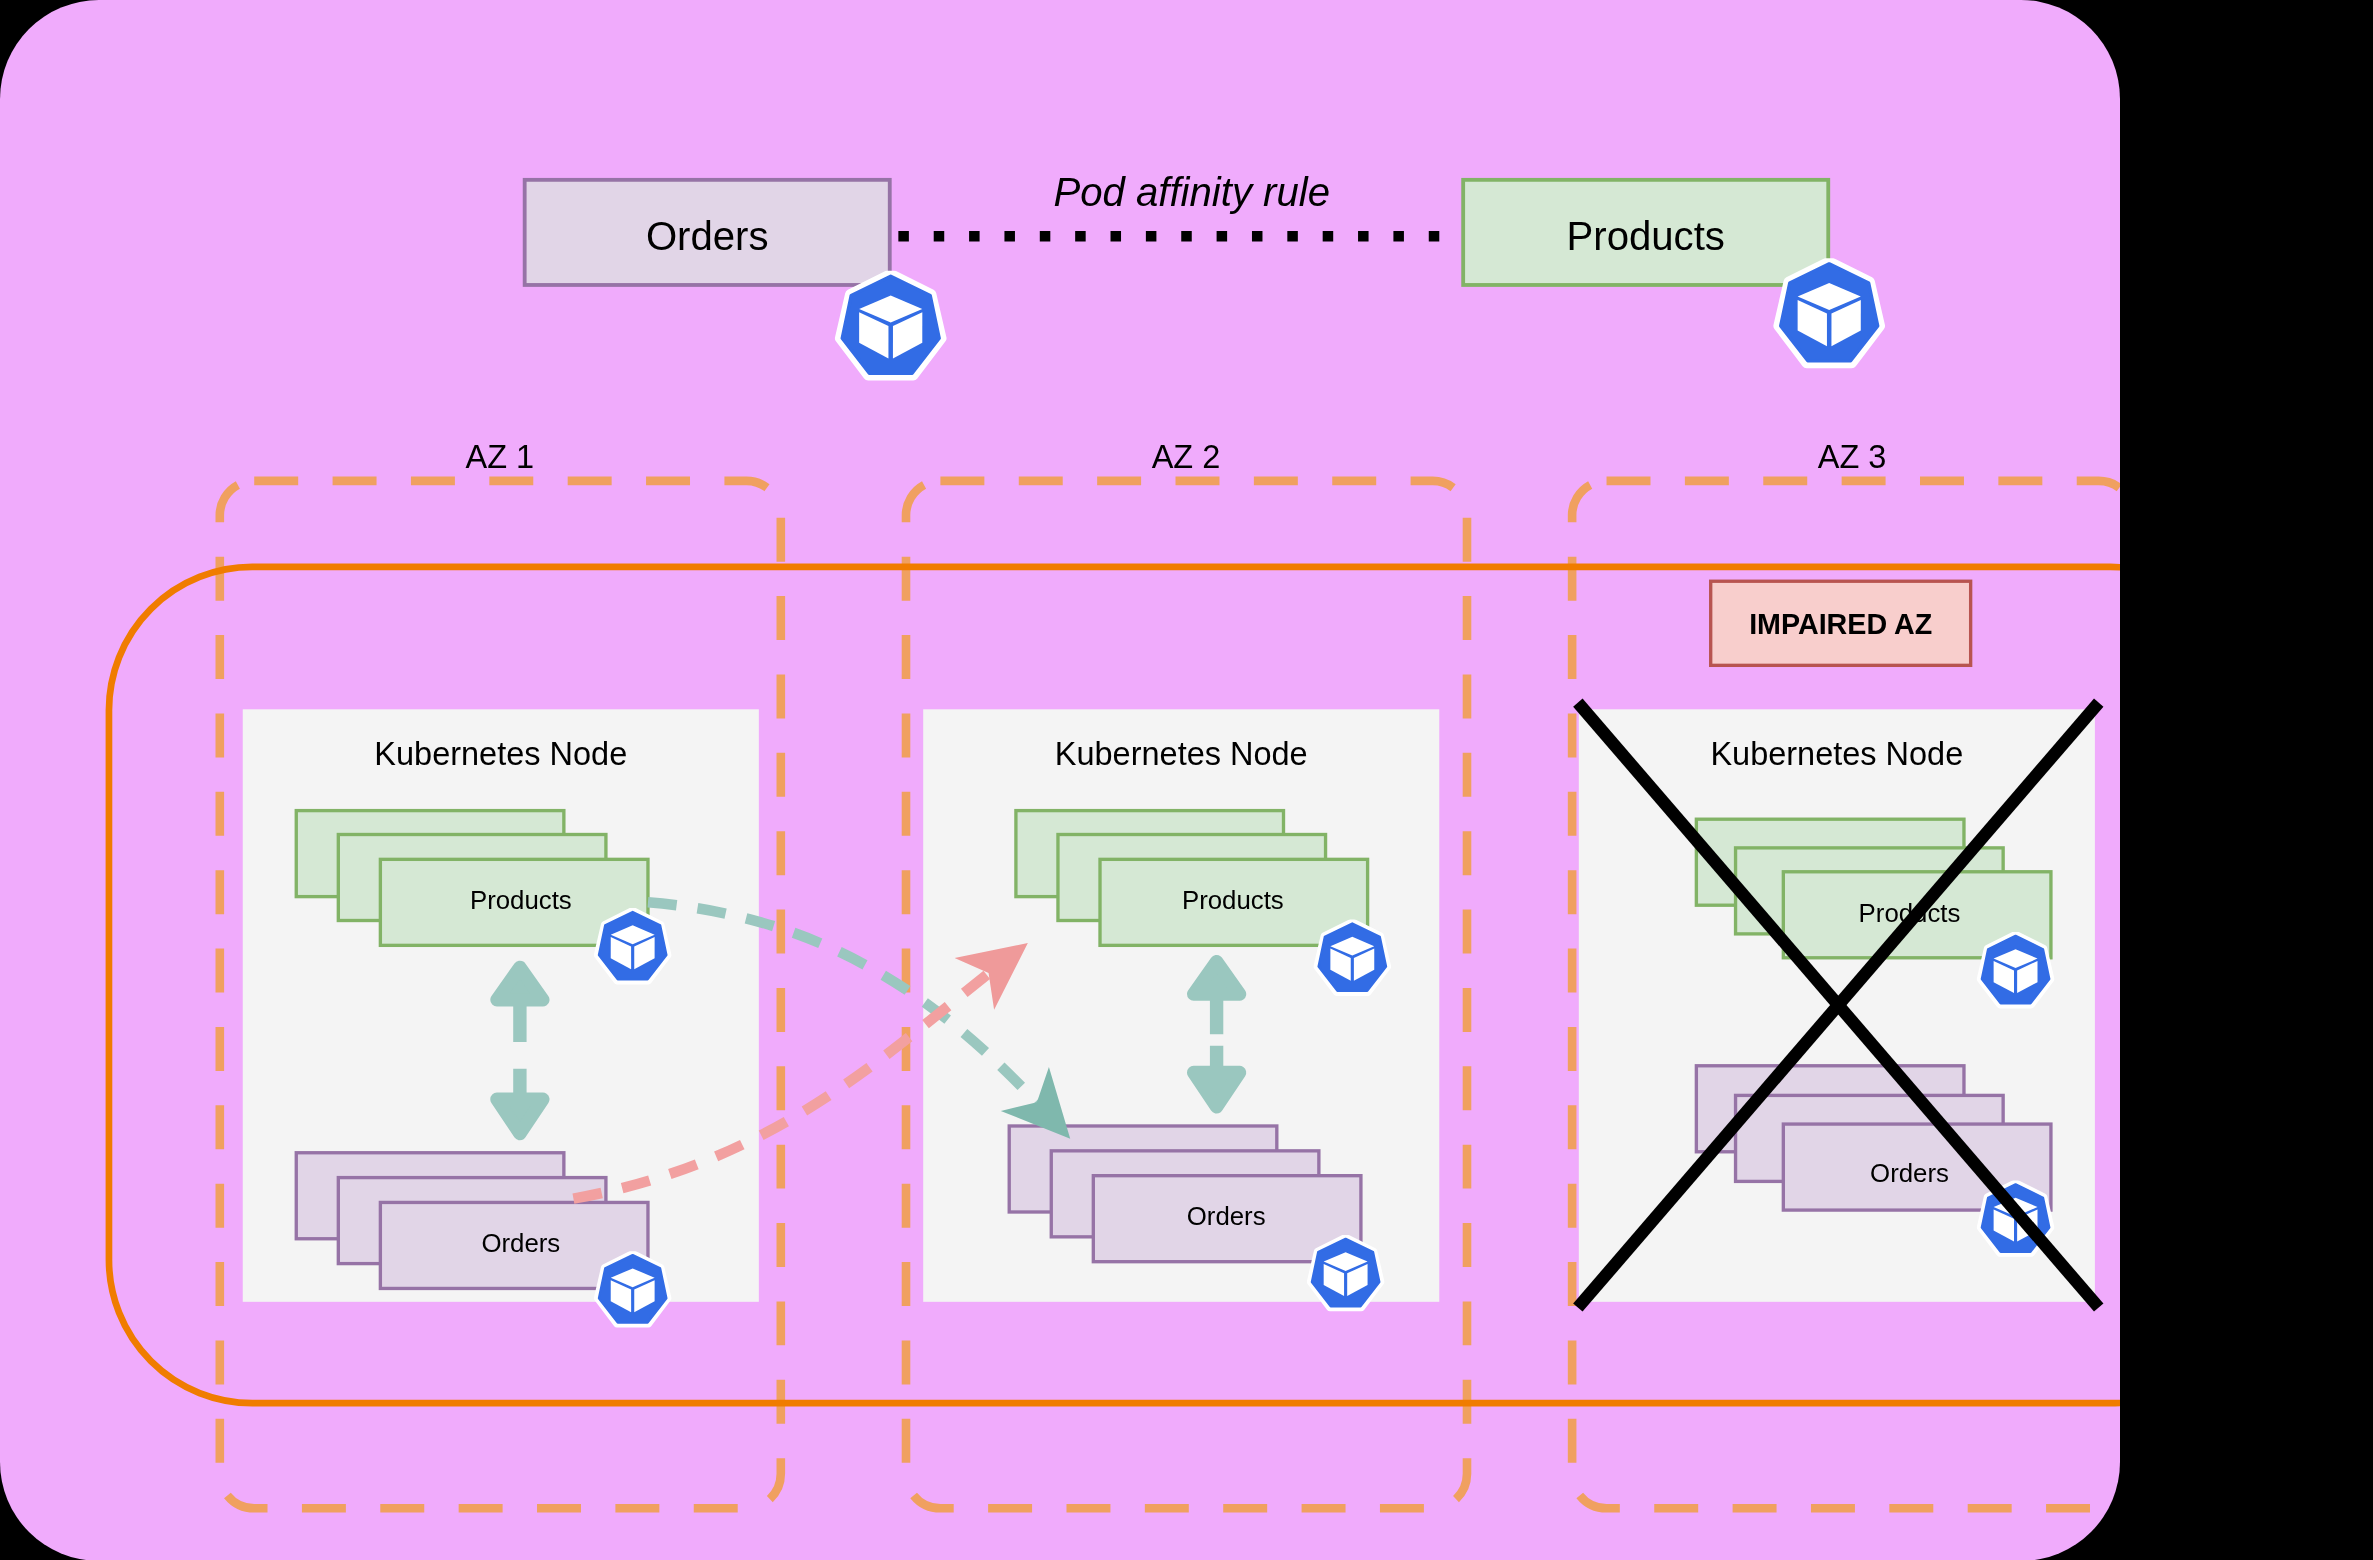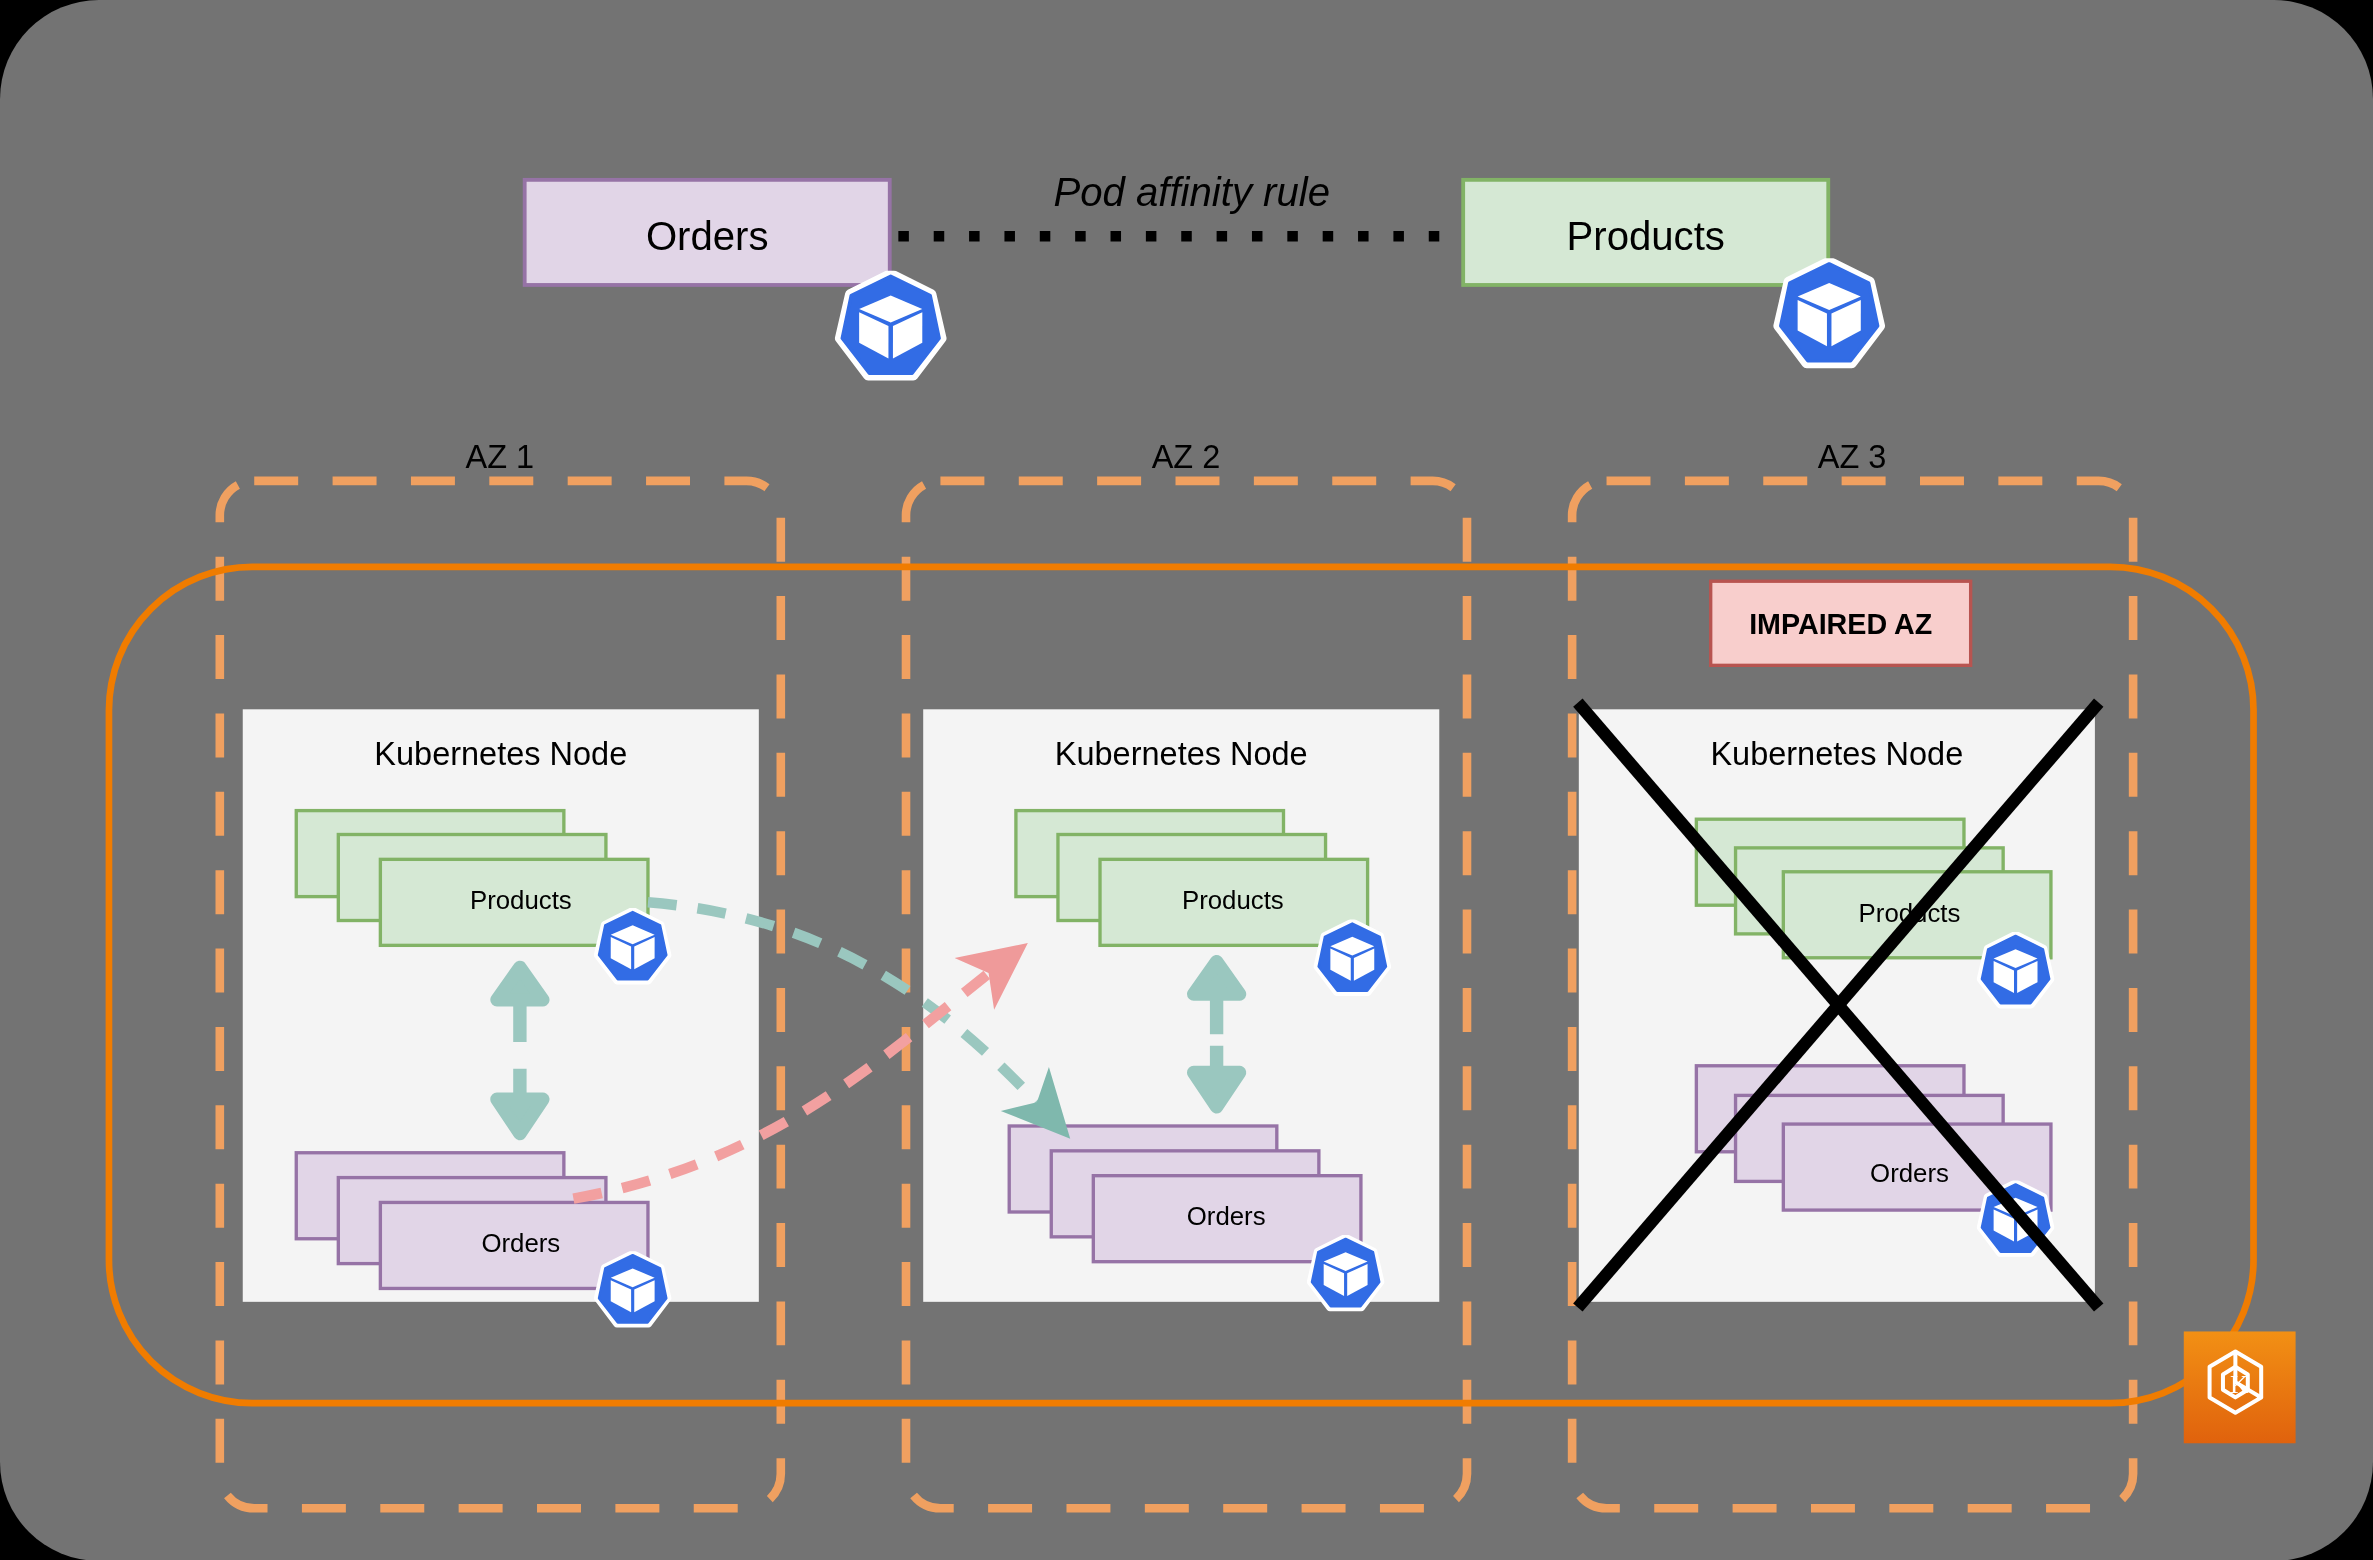--- a/index.html
+++ b/index.html
@@ -5,23 +5,23 @@
   html, body {
     margin: 0;
     padding: 0;
     background: #000000;
     width: 2373px;
     height: 1561px;
     overflow: hidden;
   }
   #canvas {
     position: relative;
-    width: 2373px;
+    width: 2120px;
     height: 1561px;
-    background: #737373;
+    background: #f0abfc;
     border-radius: 99px;
     overflow: hidden;
     font-family: "Liberation Sans", sans-serif;
   }
   #diagram { position: absolute; inset: 0; }
   .lbl {
     font-family: "Liberation Sans", sans-serif;
     fill: #000000;
   }
 </style>

